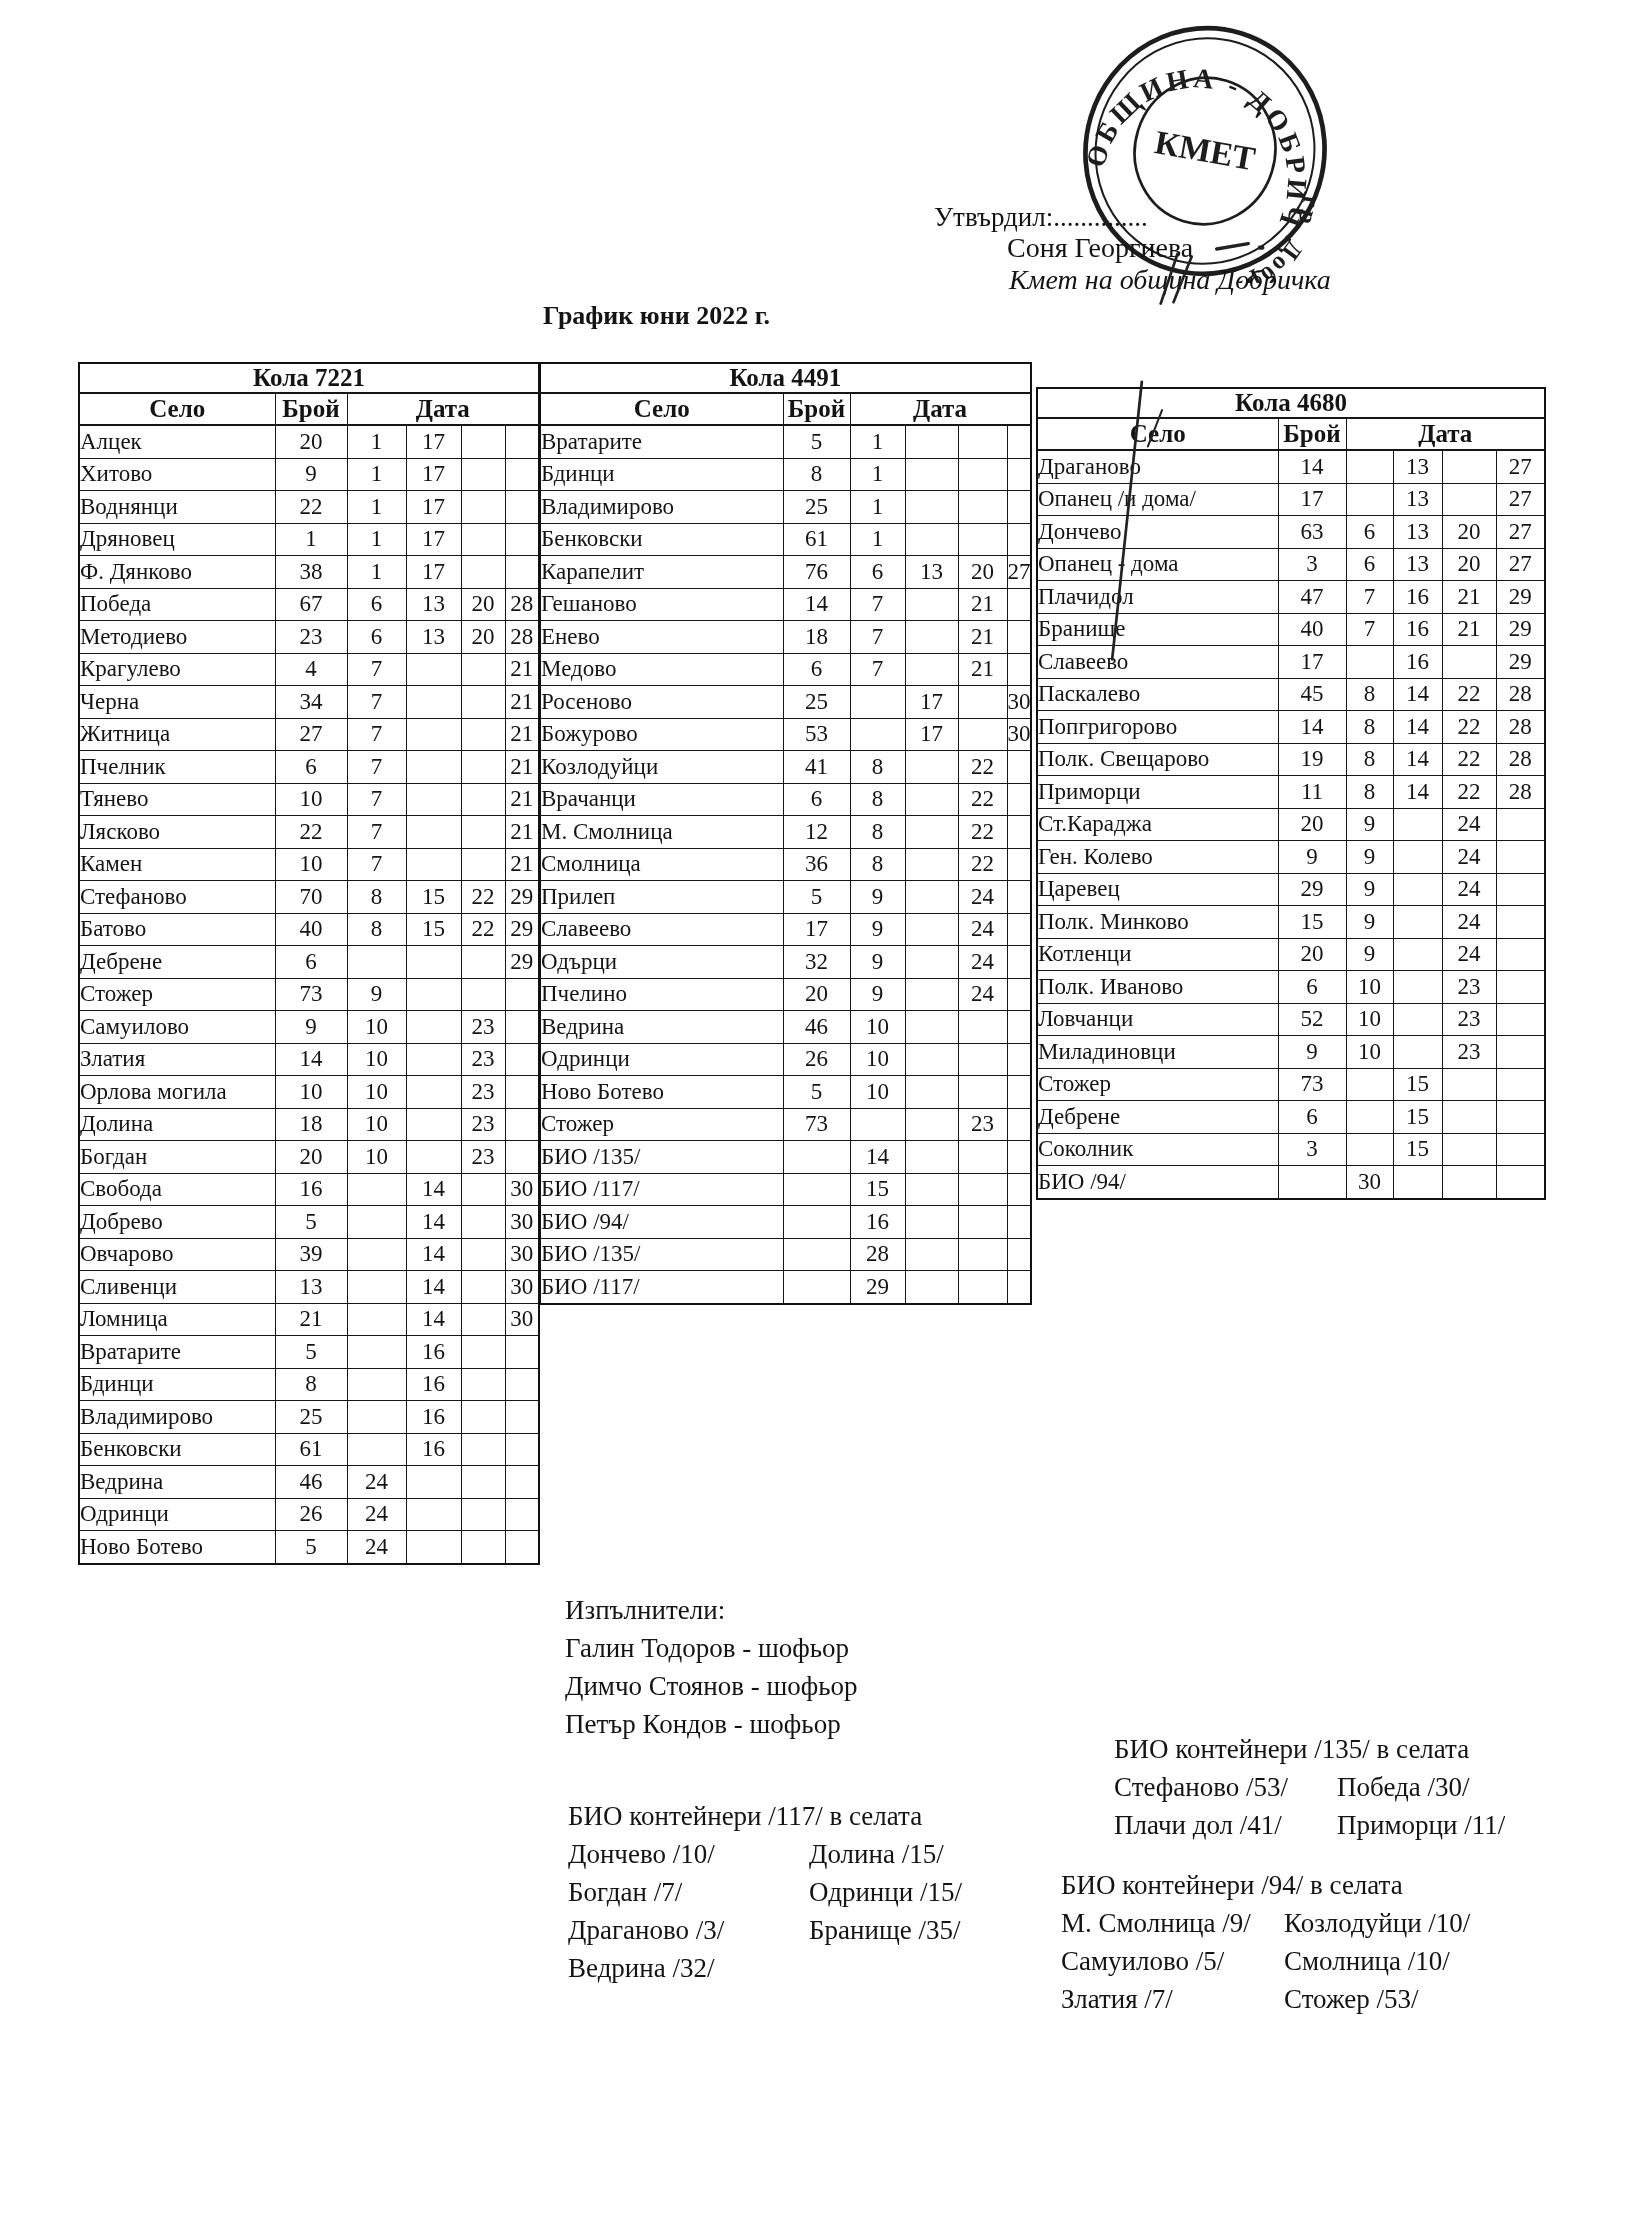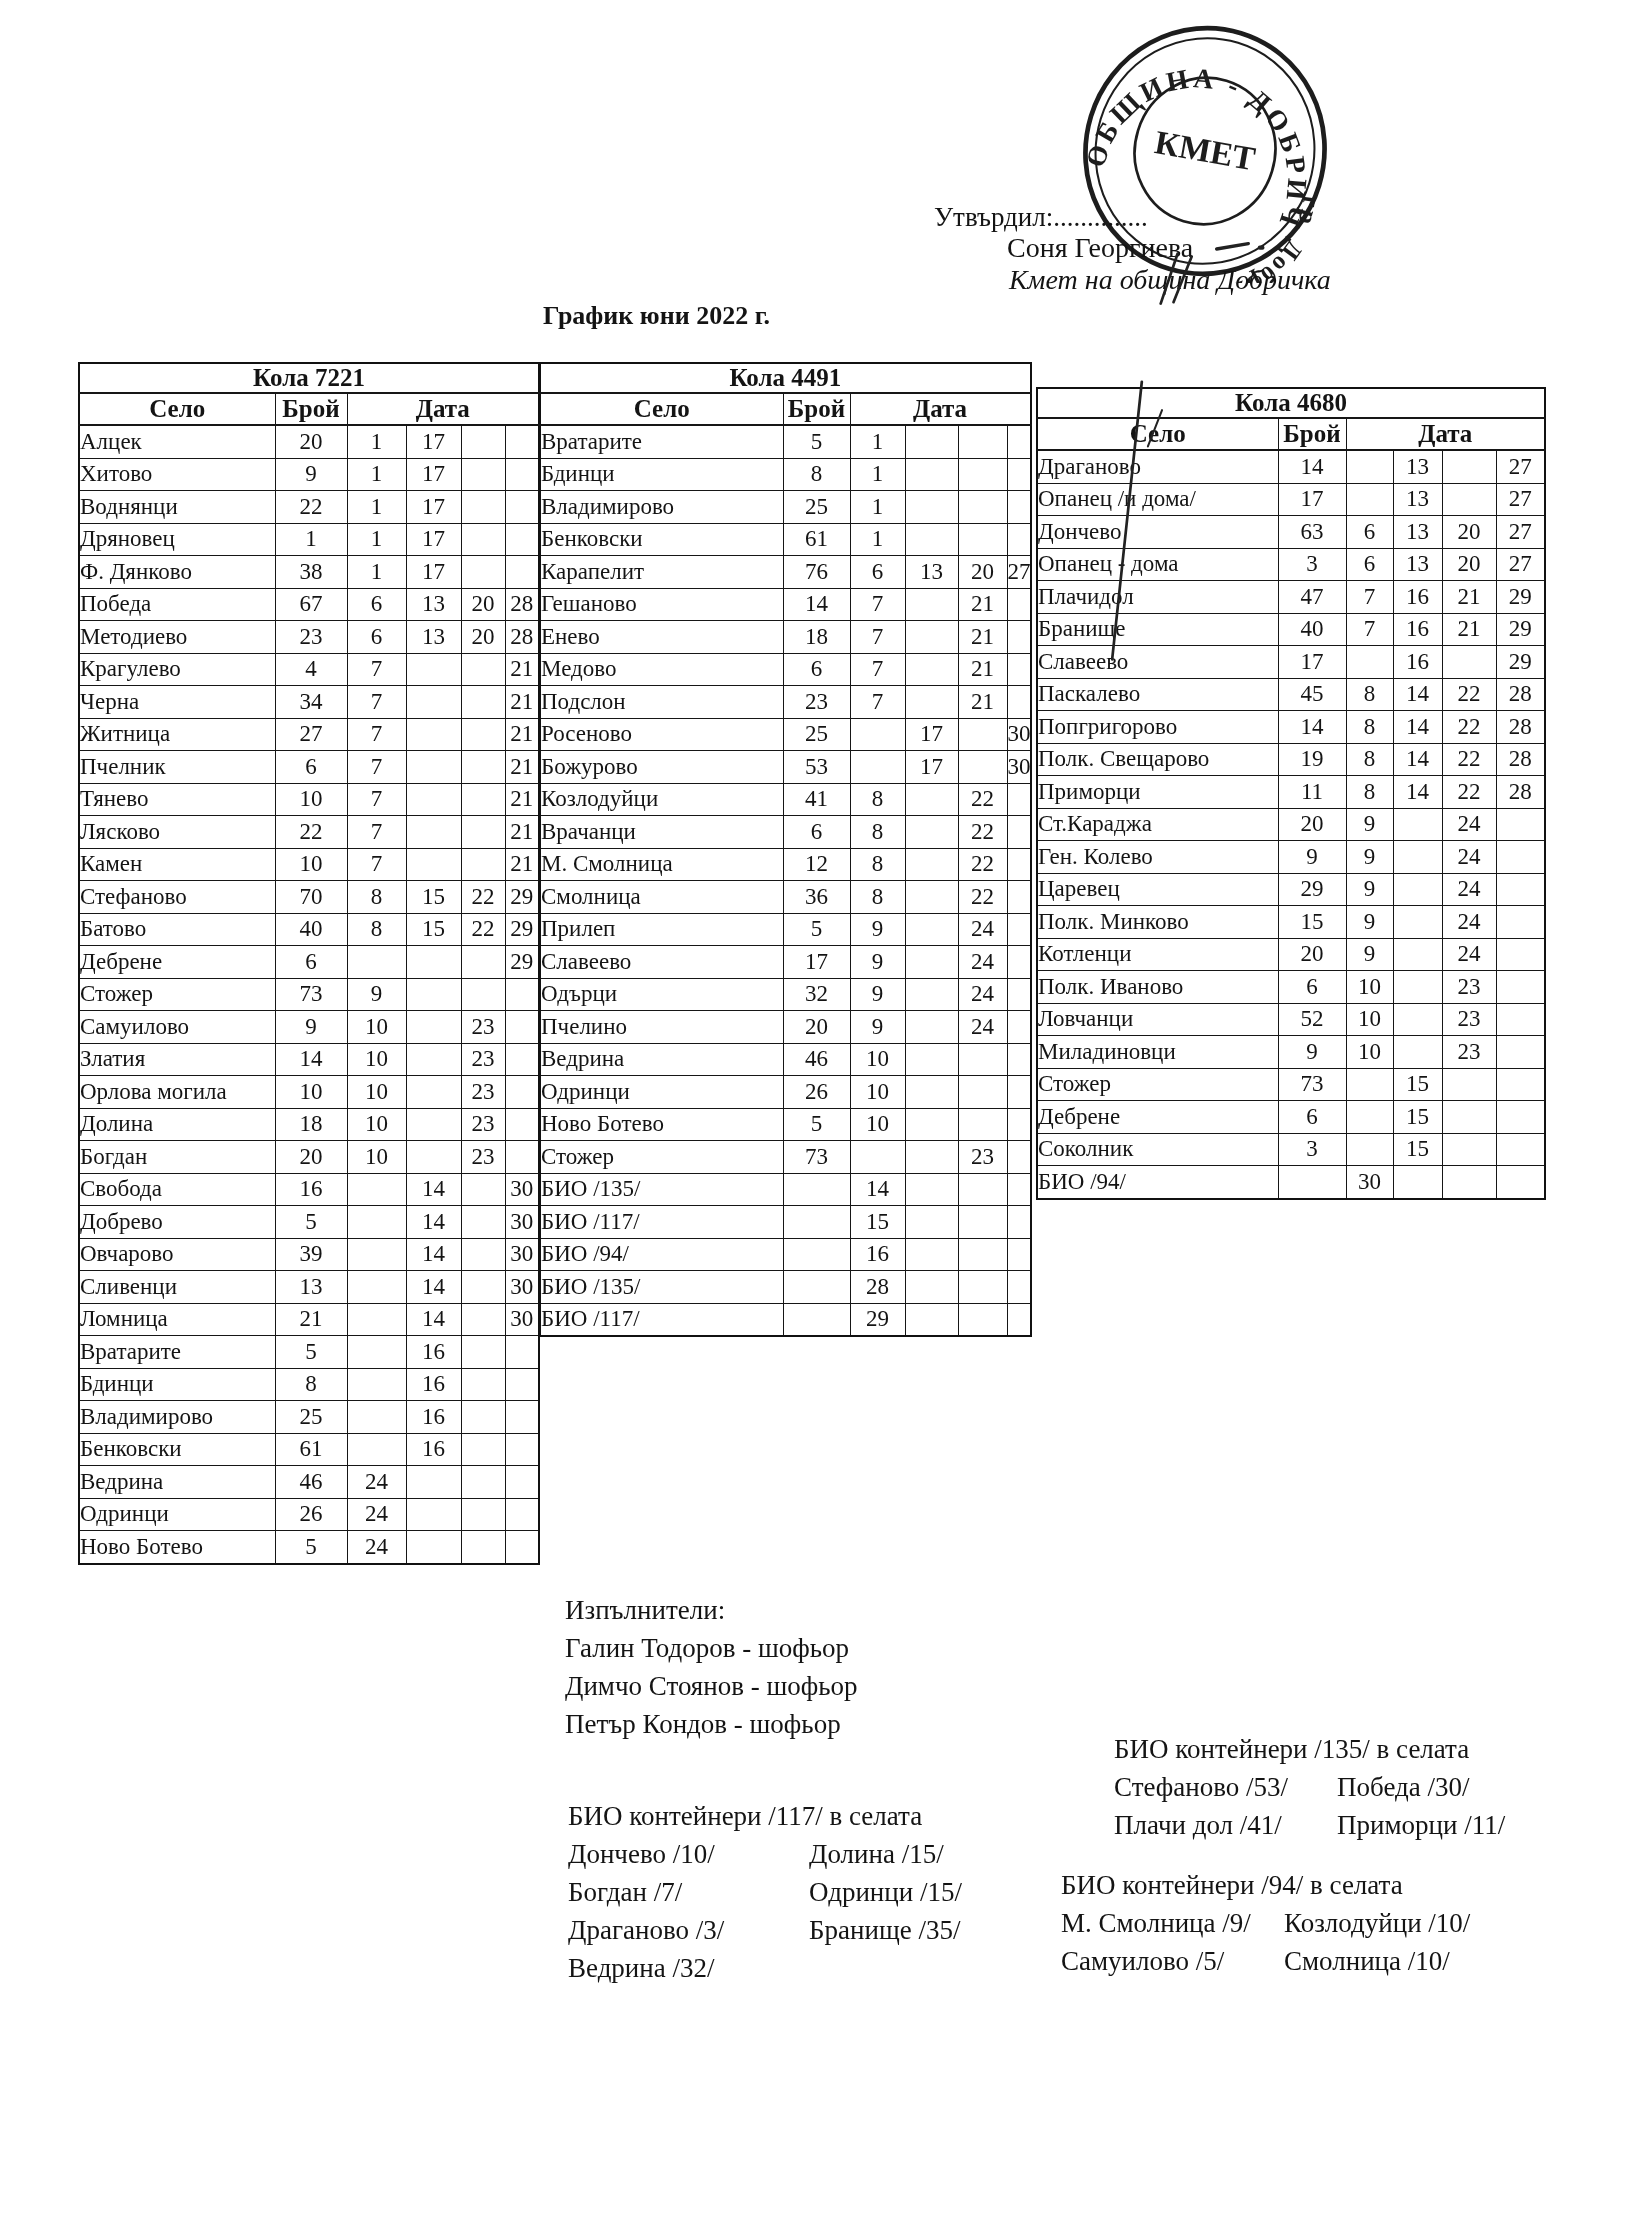--- a/index.html
+++ b/index.html
@@ -454,28 +454,20 @@
       </tr>
       <tr>
         <td class="v">Медово</td>
         <td class="n">6</td>
         <td class="n">7</td>
         <td class="n"></td>
         <td class="n">21</td>
         <td class="n"></td>
       </tr>
       <tr>
-        <td class="v">Подслон</td>
-        <td class="n">23</td>
-        <td class="n">7</td>
-        <td class="n"></td>
-        <td class="n">21</td>
-        <td class="n"></td>
-      </tr>
-      <tr>
         <td class="v">Росеново</td>
         <td class="n">25</td>
         <td class="n"></td>
         <td class="n">17</td>
         <td class="n"></td>
         <td class="n">30</td>
       </tr>
       <tr>
         <td class="v">Божурово</td>
         <td class="n">53</td>
@@ -871,20 +863,24 @@
 <div class="abs bio bio-94">
   <div>БИО контейнери /94/ в селата</div>
   <div class="bio-row">
       <div class="c1">М. Смолница /9/</div>
       <div>Козлодуйци /10/</div>
     </div>
   <div class="bio-row">
       <div class="c1">Самуилово /5/</div>
       <div>Смолница /10/</div>
     </div>
+  <div class="bio-row">
+      <div class="c1">Златия /7/</div>
+      <div>Стожер /53/</div>
+    </div>
 </div>
 
 <svg class="pen-overlay" width="1646" height="2239" viewBox="0 0 2442 3321">
   <g stroke="#222" fill="none" stroke-linecap="round">
     <line x1="1805" y1="369" x2="1852" y2="361" stroke-width="5"></line>
     <line x1="1869" y1="367" x2="1873" y2="367" stroke-width="6"></line>
     <line x1="1747" y1="376" x2="1722" y2="450" stroke-width="4"></line>
     <line x1="1768" y1="380" x2="1741" y2="448" stroke-width="4"></line>
     <line x1="1694" y1="566" x2="1650" y2="978" stroke-width="4"></line>
     <line x1="1724" y1="608" x2="1703" y2="662" stroke-width="3"></line>

